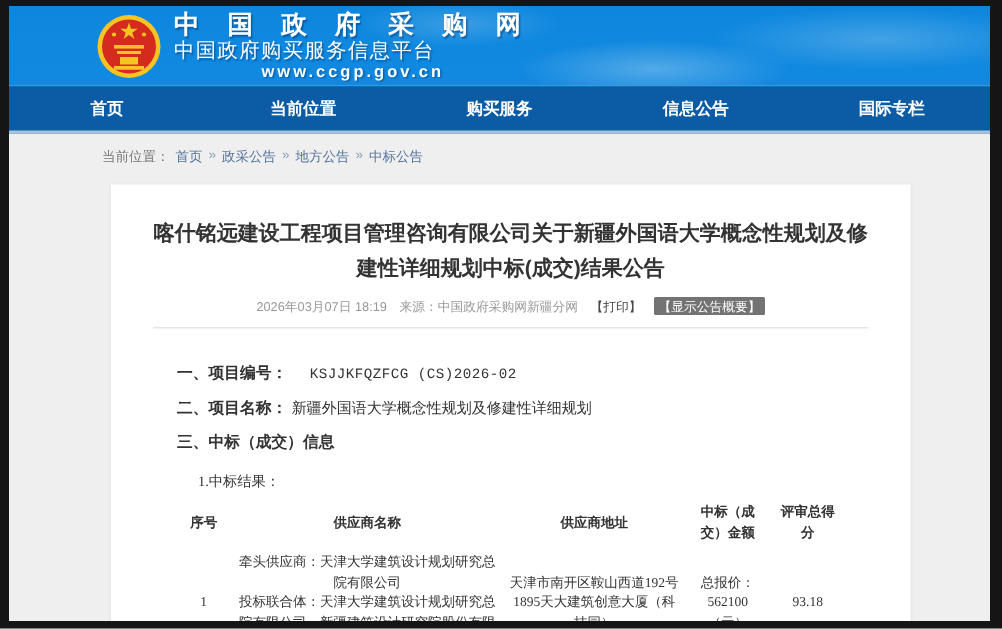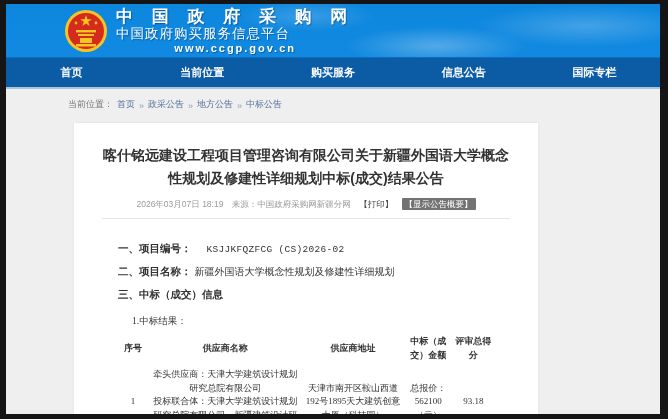--- a/index.html
+++ b/index.html
@@ -32,27 +32,27 @@
   .nav{
     height:29px;background:#0b5ba5;display:flex;align-items:center;
     border-bottom:2px solid #a9c3d8;
   }
   .nav-item{
     flex:1;text-align:center;color:#fff;font-size:11px;font-weight:bold;
     cursor:pointer;white-space:nowrap;
   }
   
   .breadcrumb{
-    margin:9px 0 0 62px;font-size:9px;color:#777;display:flex;gap:4px;align-items:flex-end;
+    margin:9px 0 0 62px;font-size:9px;color:#777;display:flex;gap:4px;align-items:flex-start;
   }
   .crumb{color:#56749c;cursor:pointer;}
   .crumb-sep{color:#8aa0b8;}
   
   .card{
-    position:absolute;left:68px;top:119px;width:464px;bottom:-5px;
+    position:absolute;left:68px;top:119px;width:533px;bottom:-5px;
     background:#fff;box-shadow:0 0 3px rgba(0,0,0,.06);
   }
   .article-title{
     margin:21px 28px 0;text-align:center;font-size:14px;font-weight:bold;color:#333;
     line-height:1.65;
   }
   .meta-row{
     margin-top:9px;text-align:center;font-size:8.5px;color:#999;
   }
   .meta-row span{margin:0 3px;}

